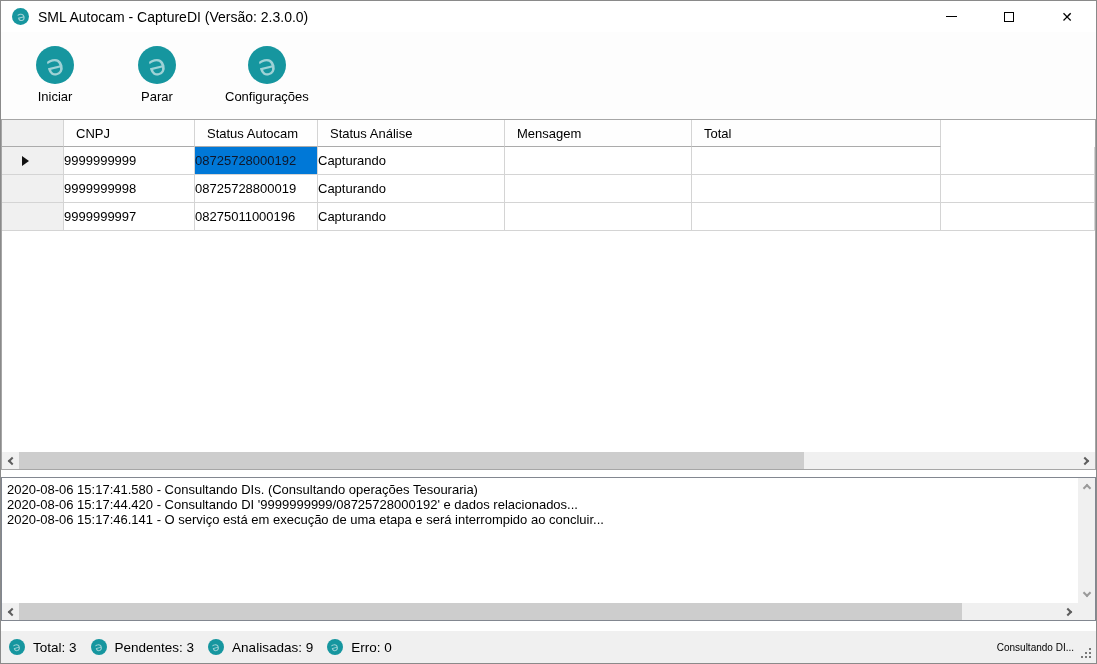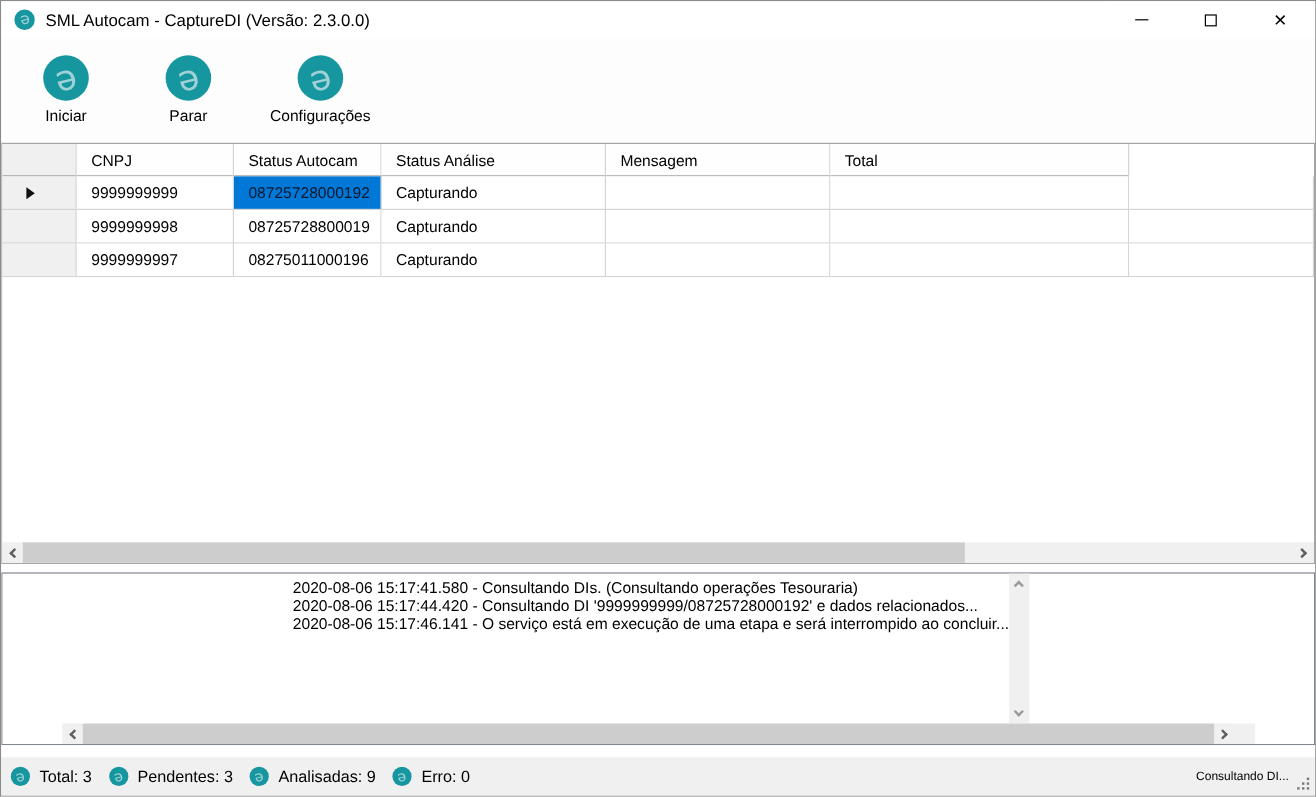--- a/index.html
+++ b/index.html
@@ -55,21 +55,21 @@
     height:351px; flex:0 0 351px;
     border:1px solid #a6a6a6;
     display:flex; flex-direction:column;
     background:#fff;
   }
   .grid-row { display:grid; grid-template-columns:62px 131px 123px 187px 187px 249px 1fr; }
   .grid-header { height:27px; }
   .grid-header .cell { background:#fefefe; border-bottom:1px solid #ababab; border-right:1px solid #d4d4d4; display:flex; align-items:center; padding-left:12px; font-size:13px; overflow:hidden; white-space:nowrap; }
   .grid-header .cell.rowhdr { background:#f0f0f0; padding-left:0; }
   .data-row { height:28px; }
-  .data-row .cell { background:#fff; border-bottom:1px solid #d4d4d4; border-right:1px solid #d4d4d4; display:flex; align-items:center; padding-left:12px; font-size:13px; overflow:hidden; white-space:nowrap; }
+  .data-row .cell { background:#fff; border-bottom:1px solid #d4d4d4; border-right:1px solid #d4d4d4; display:flex; align-items:center; font-size:13px; overflow:hidden; white-space:nowrap; }
   .data-row .cell.rowhdr { background:#f0f0f0; padding-left:0; justify-content:center; }
   .cell.selected { background:#0078d7; color:#0f172a; }
   .current-arrow { width:0; height:0; border-left:7px solid #111; border-top:5px solid transparent; border-bottom:5px solid transparent; margin-right:14px; }
   .grid-empty { flex:1 1 auto; background:#fff; }
 
   
   .hscroll { height:17px; flex:0 0 17px; background:#f0f0f0; display:flex; align-items:center; position:relative; }
   .sb-arrow { width:17px; height:17px; flex:0 0 17px; display:flex; align-items:center; justify-content:center; background:#f0f0f0; border:none; cursor:default; }
   .chev { width:6px; height:6px; border-style:solid; border-color:#5e5e5e; border-width:0; display:block; }
   .chev-left  { border-left-width:2px; border-bottom-width:2px; transform:rotate(45deg); margin-left:3px; }
@@ -77,21 +77,21 @@
   .chev-up    { border-left-width:2px; border-top-width:2px; transform:rotate(45deg); margin-top:3px; border-color:#9a9a9a; }
   .chev-down  { border-right-width:2px; border-bottom-width:2px; transform:rotate(45deg); margin-bottom:3px; border-color:#9a9a9a; }
   .sb-thumb { height:17px; background:#cdcdcd; }
   .gsb-thumb { width:785px; }
   .lsb-thumb { width:943px; }
 
   .spacer7 { height:7px; flex:0 0 7px; background:#fff; }
   .spacer10 { height:10px; flex:0 0 10px; background:#fff; }
 
   
-  .log-panel { height:144px; flex:0 0 144px; border:1px solid #828790; display:flex; flex-direction:column; background:#fff;align-items:center; }
+  .log-panel { height:144px; flex:0 0 144px; border:1px solid #828790; display:flex; flex-direction:column; background:#fff; }
   .log-top { flex:1 1 auto; display:flex; overflow:hidden; }
   .log-text { flex:1 1 auto; padding:4px 0 0 5px; overflow:hidden; }
   .log-line { font-size:13px; line-height:15px; white-space:nowrap; }
   .vscroll { width:17px; flex:0 0 17px; background:#f0f0f0; display:flex; flex-direction:column; justify-content:space-between; align-items:center; }
   .vsb-arrow { width:17px; height:17px; display:flex; align-items:center; justify-content:center; background:#f0f0f0; border:none; cursor:default; }
   .log-bottom { flex:0 0 17px; display:flex; }
   .log-hscroll { flex:1 1 auto; }
   .sb-corner { width:17px; flex:0 0 17px; background:#f0f0f0; }
 
   

